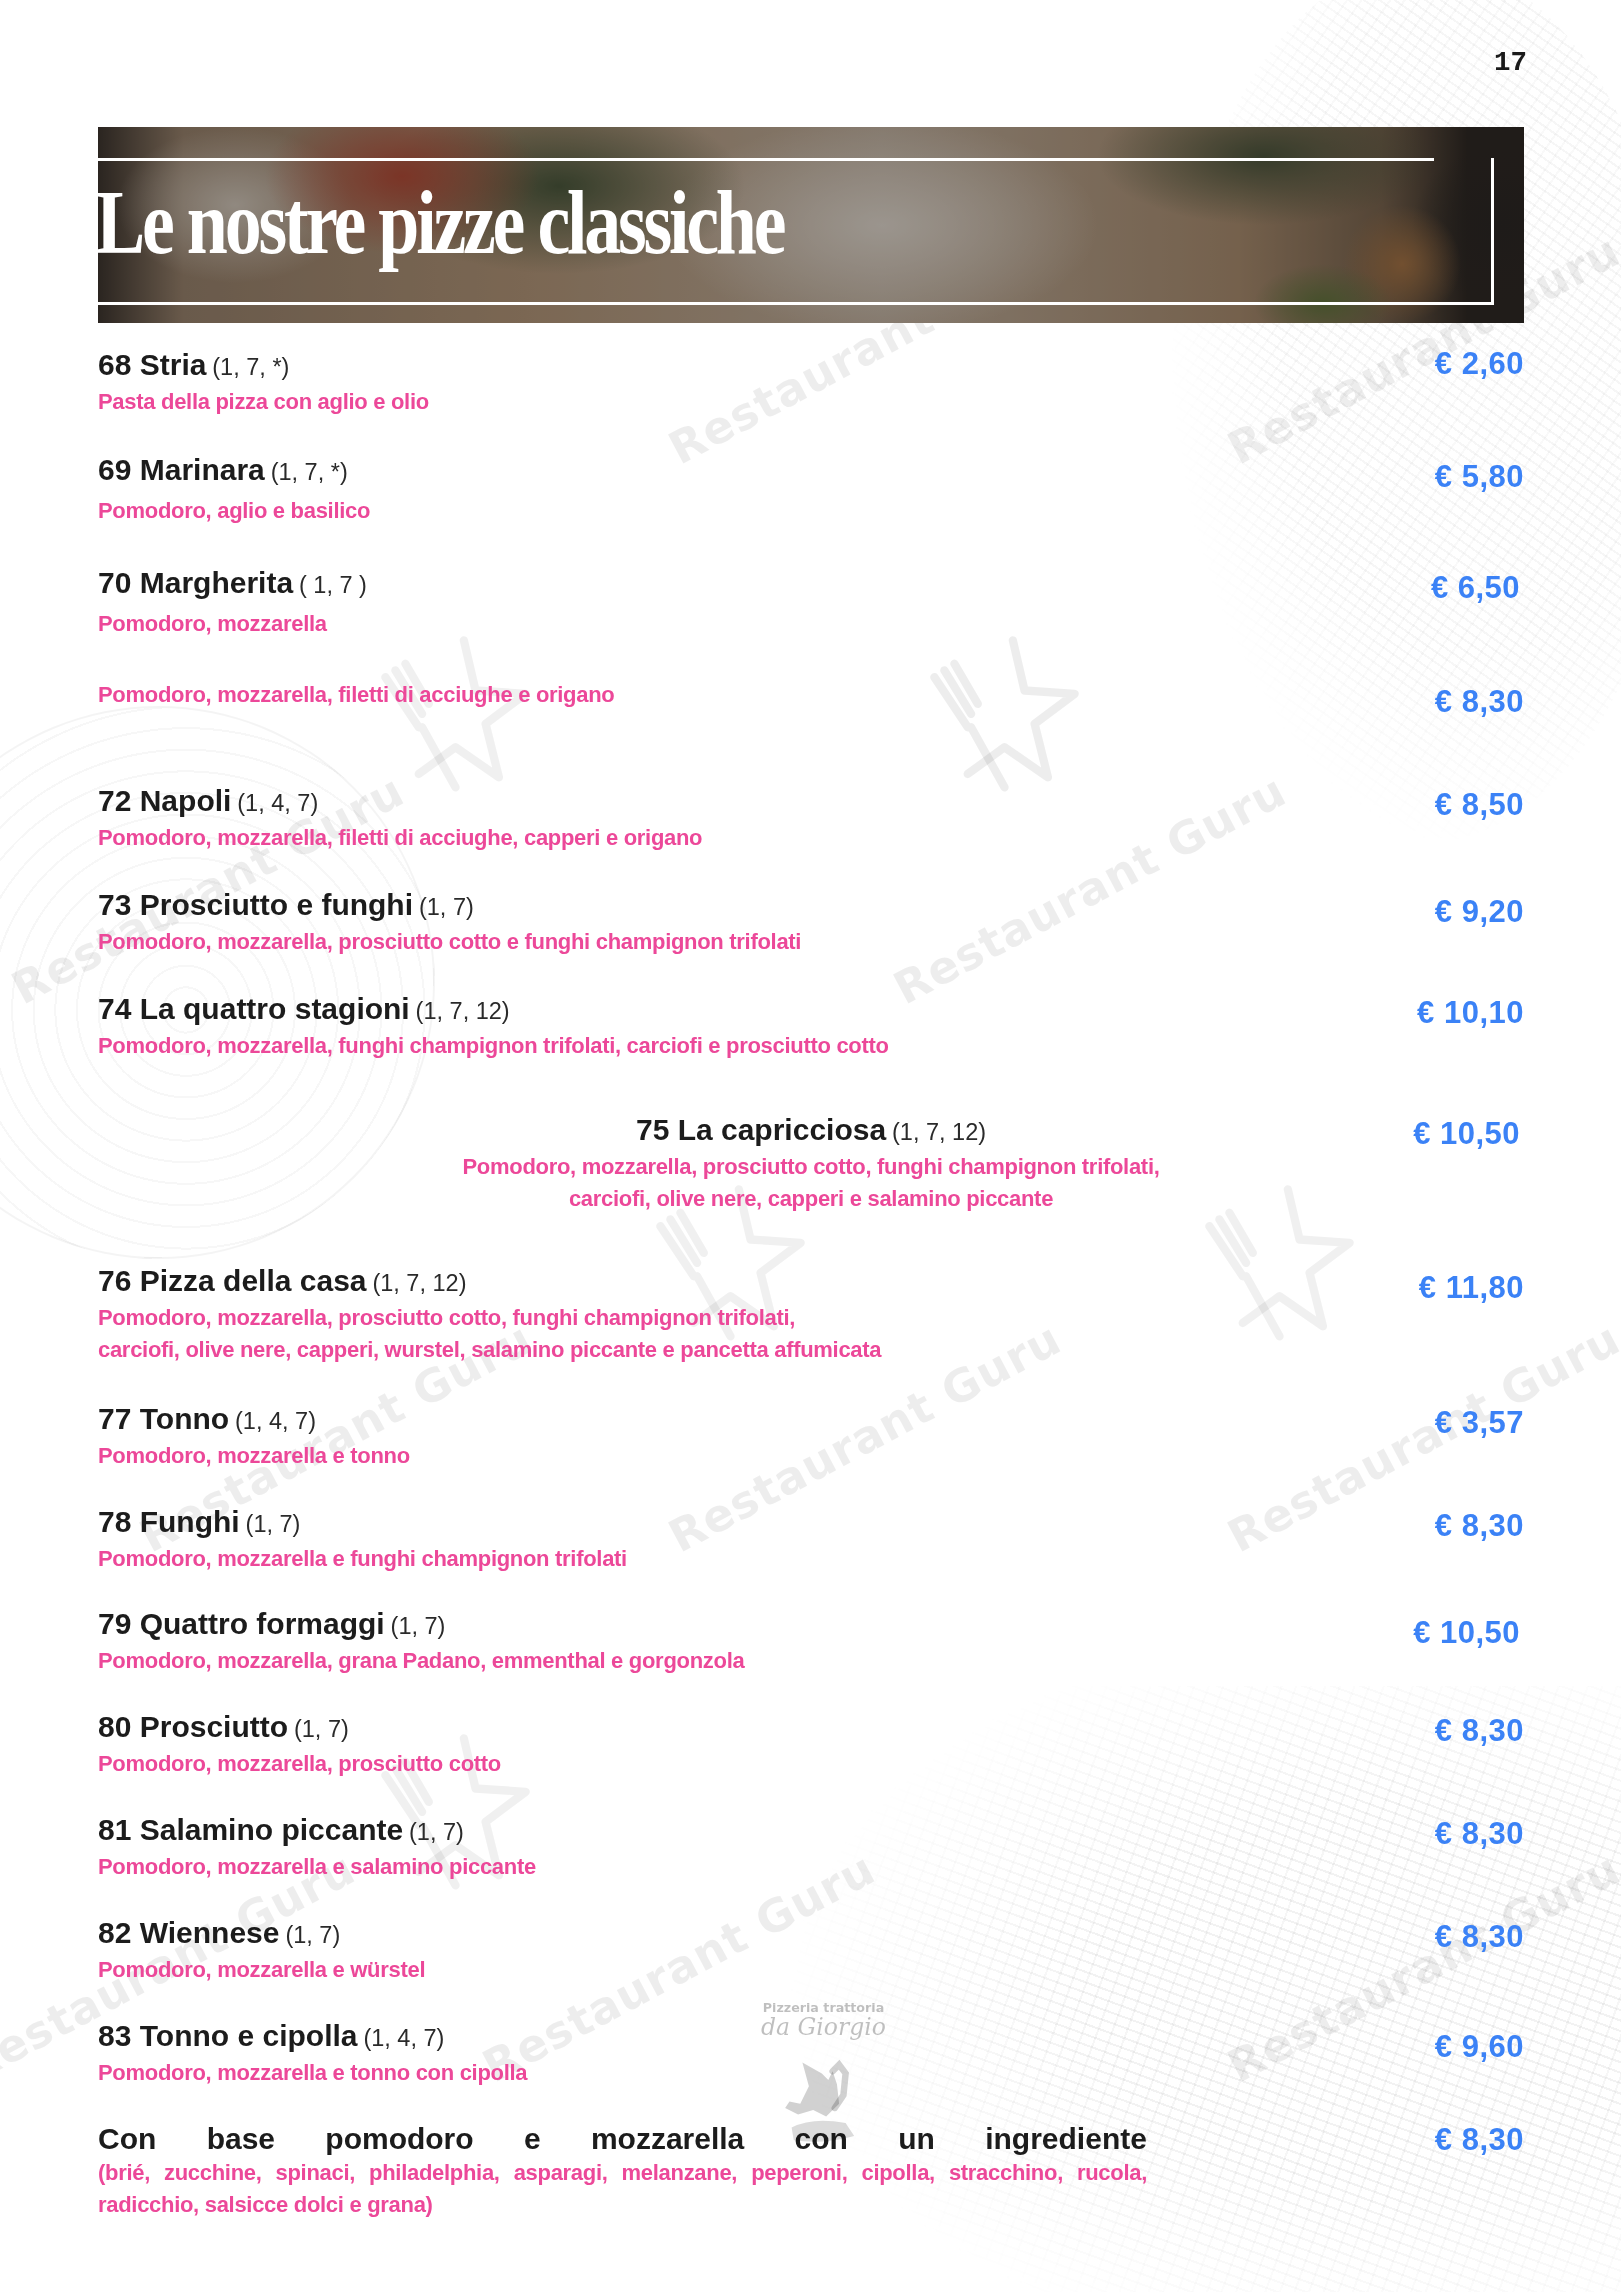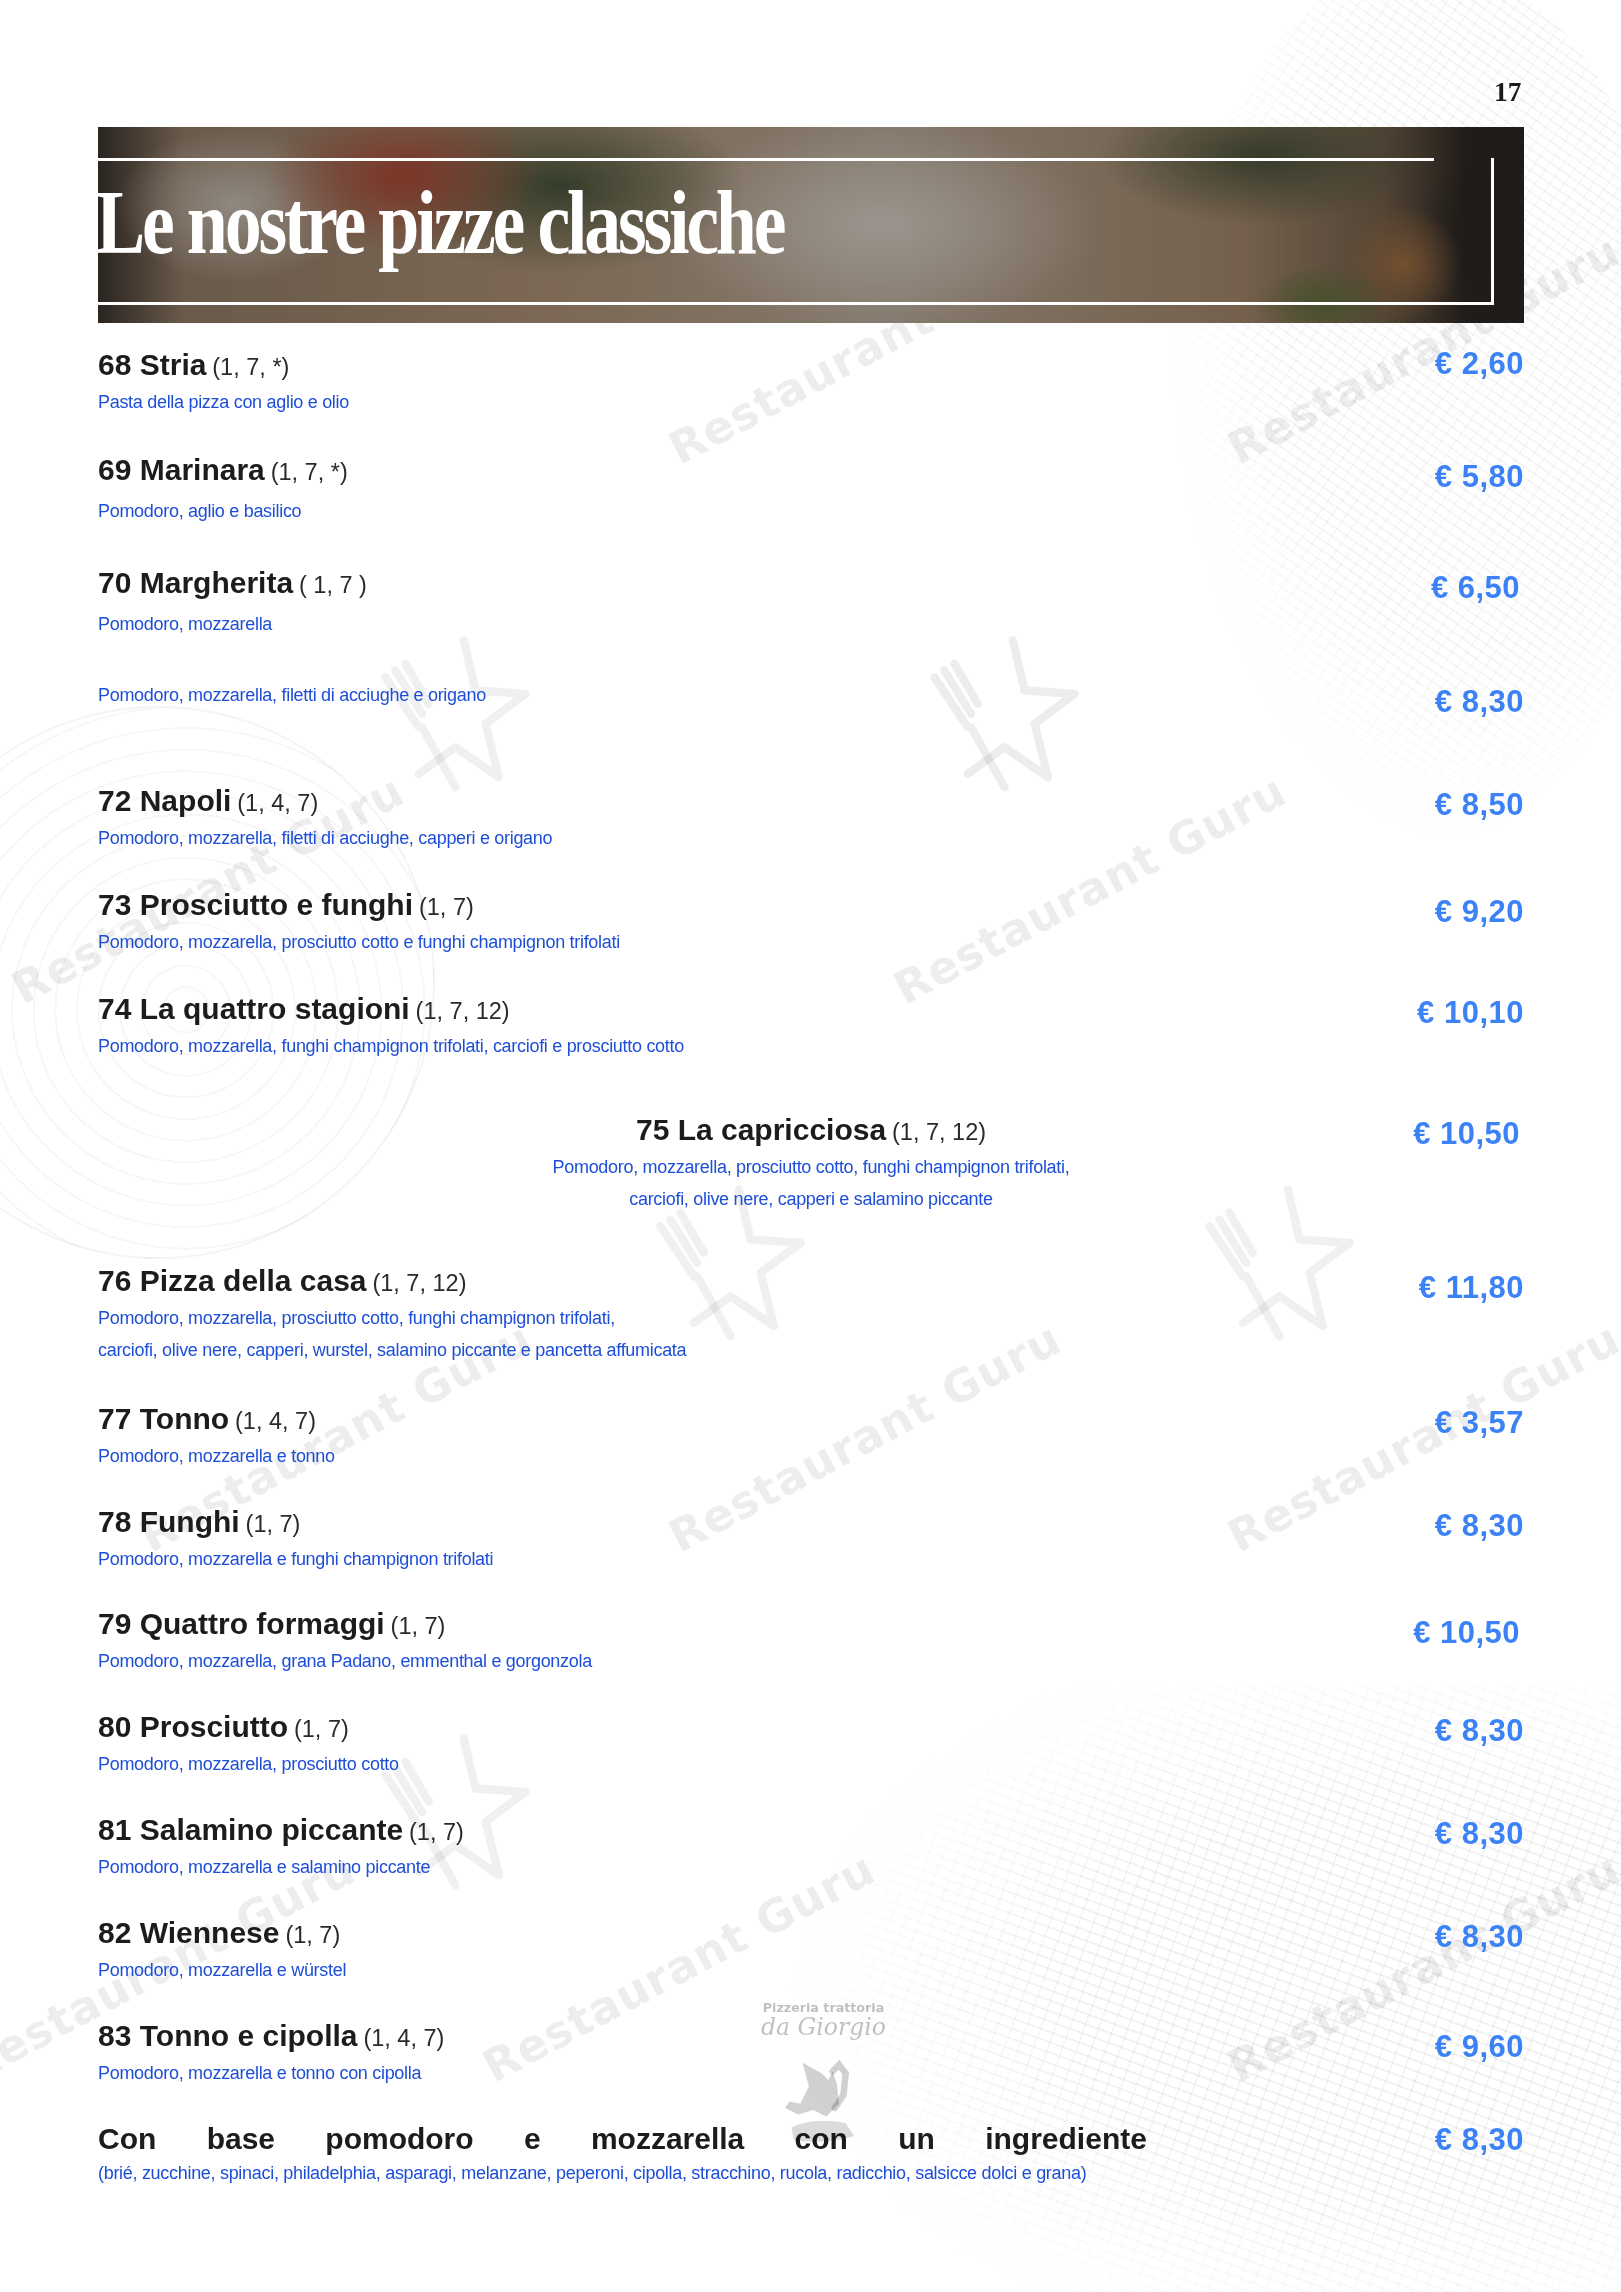--- a/index.html
+++ b/index.html
@@ -69,22 +69,22 @@
       width: 167px;
       height: 167px;
       pointer-events: none;
     }
     .wm-star svg { width: 100%; height: 100%; }
 
     
     .page-number {
       position: absolute;
       left: 1494px;
-      top: 77px;
-      font-family: Liberation Serif, serif;
+      top: 47px;
+      font-family: Liberation Mono, monospace;
       font-weight: bold;
       font-size: 27.4px;
       color: #1a1a1a;
     }
 
     
     .banner {
       position: absolute;
       left: 98px;
       top: 127px;
@@ -172,25 +172,25 @@
       white-space: nowrap;
       line-height: 37px;
     }
     .item-allergens {
       font-weight: normal;
       font-size: 23.5px;
       color: #2a2a2a;
       margin-left: 5.9px;
     }
     .item-desc {
-      font-size: 18px;
-      color: #1d4ed8;
+      font-size: 22px;
+      color: #ec4899;
       line-height: 32px;
       white-space: nowrap;
-      font-weight: normal;
+      font-weight: bold;
       letter-spacing: -0.3px;
     }
     .item-price {
       position: absolute;
       right: 0;
       font-size: 31px;
       font-weight: bold;
       color: #3b82f6;
       white-space: nowrap;
       letter-spacing: 0.5px;

